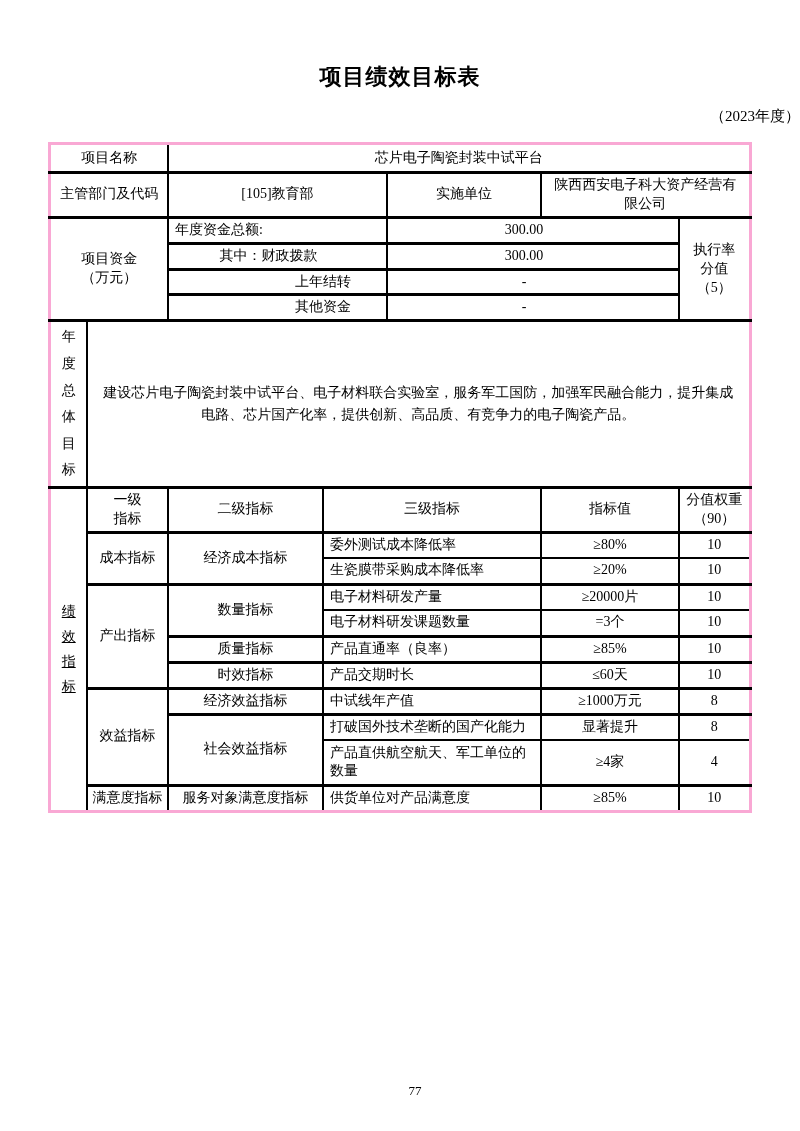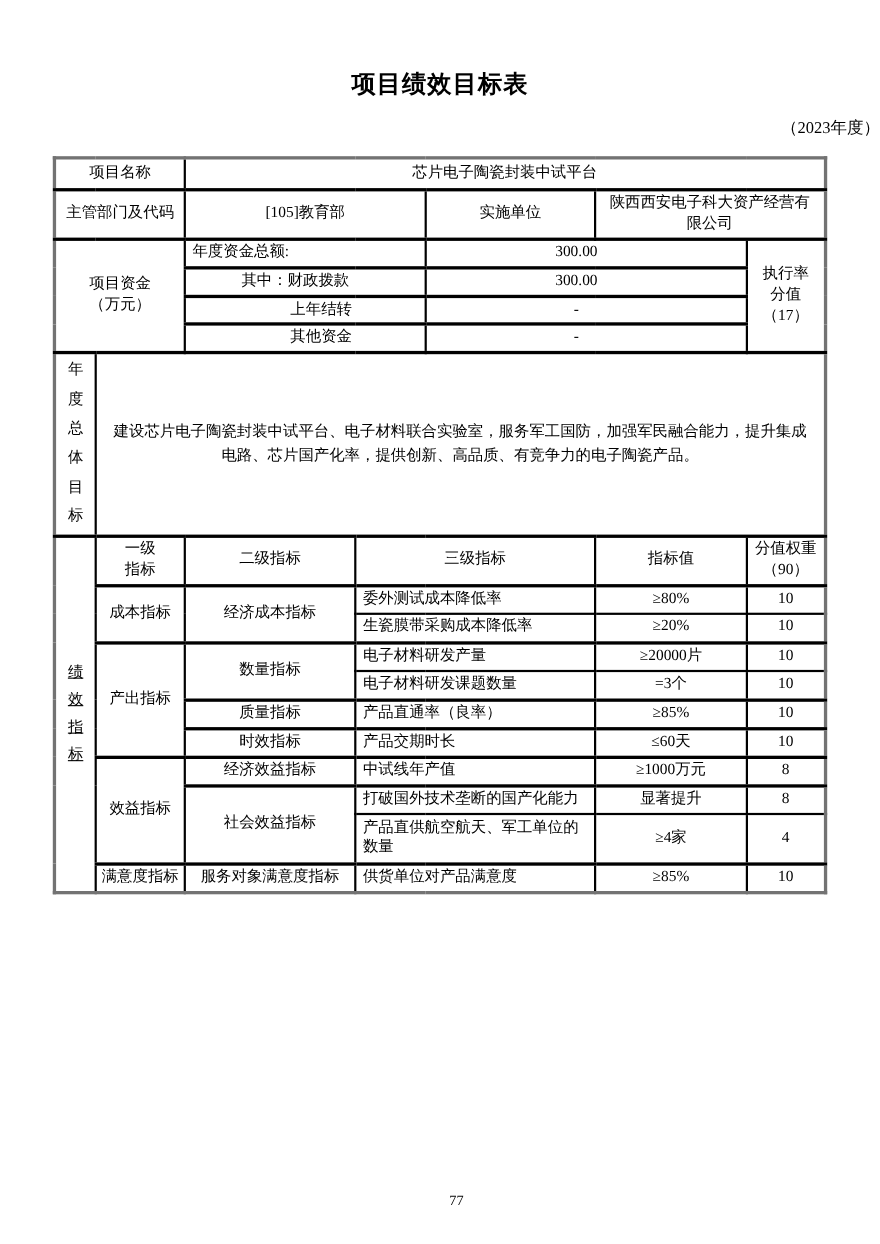--- a/index.html
+++ b/index.html
@@ -8,30 +8,30 @@
     width:800px; height:1131px; position:relative; color:#000;
     font-family:"Liberation Serif","DejaVu Serif",serif;
   }
   .doc-title {
     text-align:center; padding-top:62px; font-size:22px; font-weight:bold;
     font-family:"Liberation Sans","DejaVu Sans",sans-serif; letter-spacing:1px;
   }
   .doc-subtitle { text-align:right; margin-top:15px; font-size:15px; }
   table.main {
     width:700px; margin:16px auto 0; border-collapse:collapse; table-layout:fixed;
-    border:3px solid #737373;
+    border:3px solid #f9a8d4;
   }
   td {
     border:2px solid #000; font-size:14px; text-align:center; vertical-align:middle;
     padding:2px 4px; line-height:1.35; overflow:hidden; white-space:pre-line;
   }
   tr.sep td { border-top-width:3px; }
   td.left  { text-align:left;  padding-left:6px; }
   td.right { padding-right:22px; }
-  td.indent { text-align:left; padding-left:95px; }
+  td.indent { text-align:center; padding-left:95px; }
   td.goal-text { text-align:center; padding:6px 10px; line-height:1.6; }
   td.wrap-org { padding:2px 9px; }
   .vstack { width:1em; margin:0 auto; word-break:break-all; white-space:normal; text-align:center; }
   .lh-goal { line-height:1.9; }
   .lh-perf { line-height:1.8;text-decoration:underline; }
   tr.h29 td { height:29px; }
   tr.h39 td { height:39px; }
   tr.h25 td { height:25px; }
   tr.h166 td { height:166px; }
   tr.h44 td { height:44px; }
@@ -71,21 +71,21 @@
     <td colspan="2" class="wrap-org">陕西西安电子科大资产经营有限公司</td>
   </tr>
 
   <tr class="h25 sep">
     <td colspan="2" rowspan="4">项目资金
 （万元）</td>
     <td colspan="2" class="left">年度资金总额:</td>
     <td colspan="2" class="right">300.00</td>
     <td rowspan="4">执行率
 分值
-（17）</td>
+（5）</td>
   </tr>
   <tr class="h25 sep">
     <td colspan="2" class="right">其中：财政拨款</td>
     <td colspan="2" class="right">300.00</td>
   </tr>
   <tr class="h25 sep">
     <td colspan="2" class="indent">上年结转</td>
     <td colspan="2" class="right">-</td>
   </tr>
   <tr class="h25 sep">

